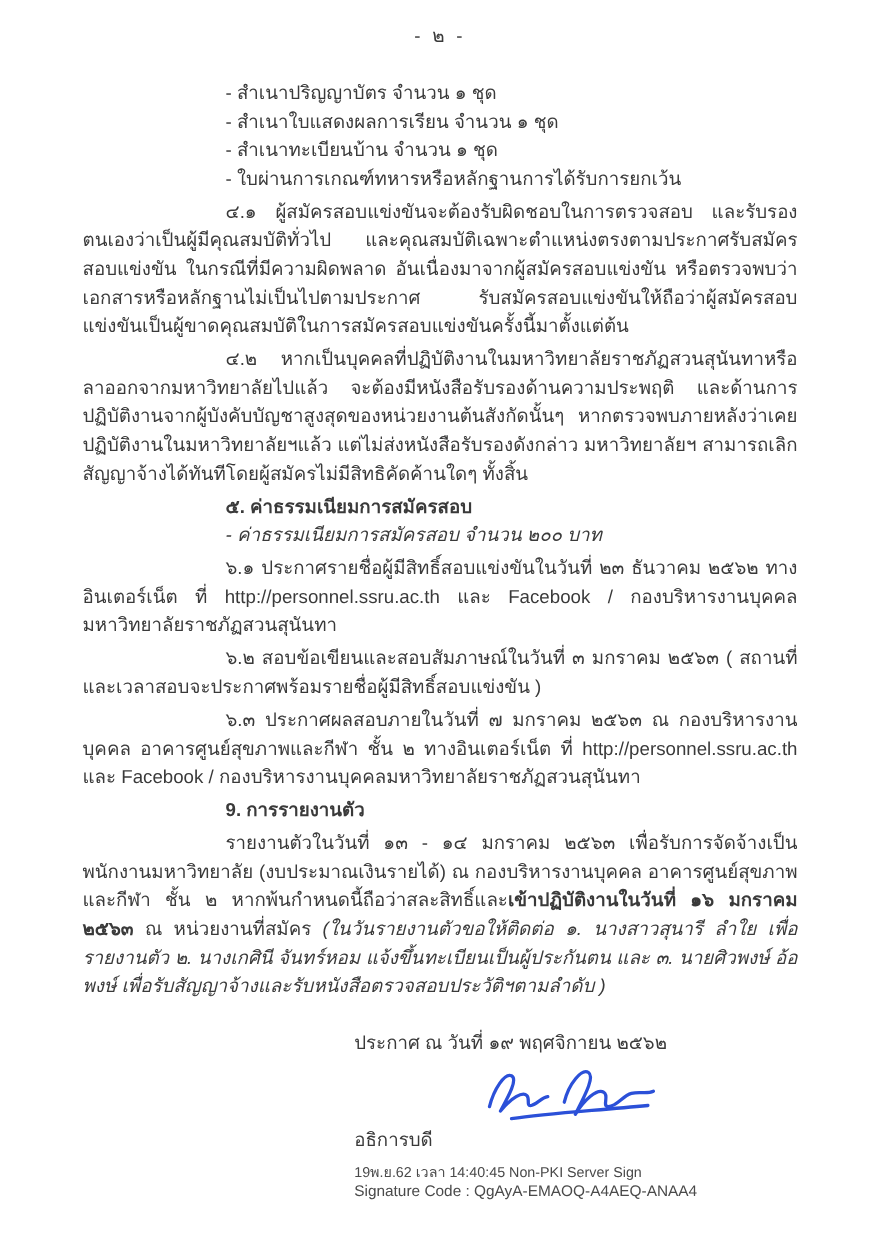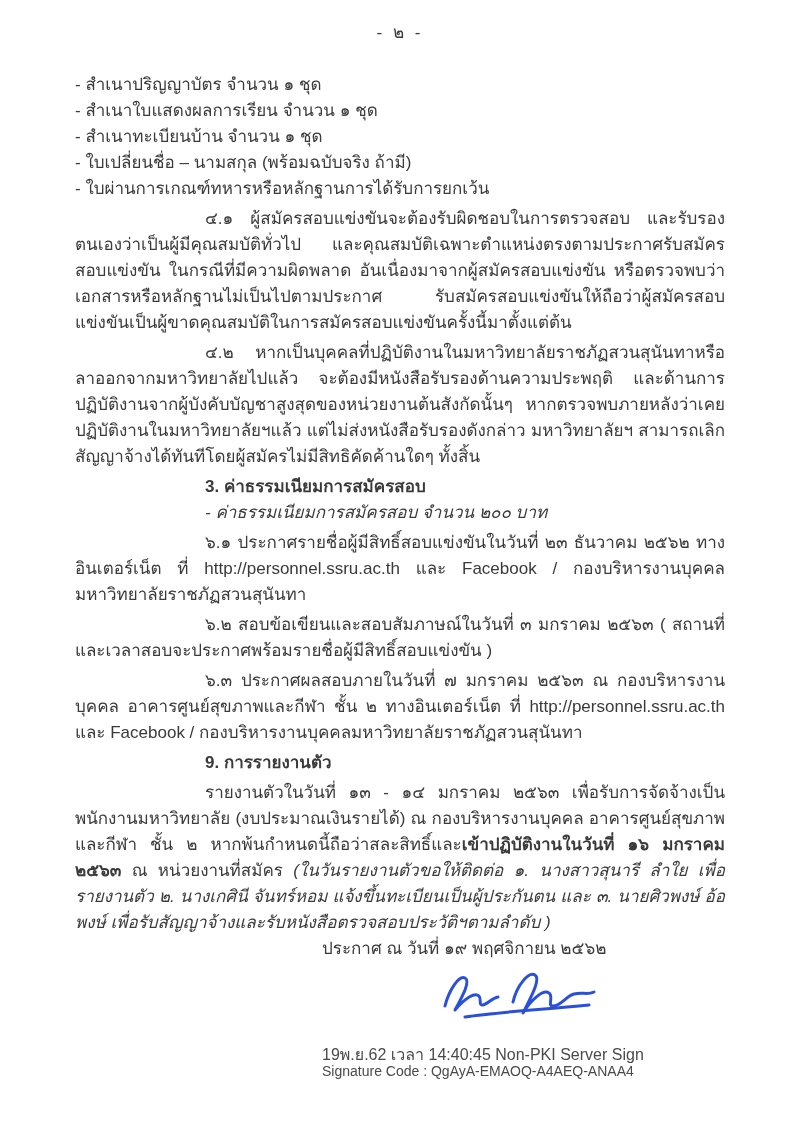--- a/index.html
+++ b/index.html
@@ -3,57 +3,56 @@
 <meta charset="utf-8">
 <style>
   html,body{margin:0;padding:0;background:#fff;}
   .page{
     width:800px;height:1131px;background:#ffffff;position:relative;overflow:hidden;
     font-family:"Liberation Sans","DejaVu Sans",sans-serif;
     font-size:17px;color:#3a3a3a;
   }
   .pageno{padding-top:20px;text-align:center;letter-spacing:3px;line-height:26px;}
   .content{margin:26px 75px 0 75px;line-height:26px;}
-  .list-line{line-height:26px;}
+  .list-line{margin-left:130px;line-height:26px;}
   .para{margin:4px 0 0 0;text-indent:130px;text-align:justify;}
   .heading{margin:4px 0 0 130px;font-weight:bold;}
   .plain-ind{margin:0 0 0 130px;font-style:italic;}
   .u{text-underline-offset:4px;}
   .b{font-weight:bold;}
   .i{font-style:italic;}
   .signoff{position:absolute;left:322px;top:936px;width:406px;text-align:left;line-height:26px;}
   .sig-svg{display:block;margin:6px auto 0 auto;}
   .sig-svg path{fill:none;stroke-width:3;stroke-linecap:round;stroke-linejoin:round;}
   .sig-name{margin-top:0px;}
   .sig-title{margin-top:0px;}
-  .meta{font-size:16px;line-height:17px;color:#4a4a4a;margin-top:22px;}
+  .meta{font-size:13px;line-height:17px;color:#4a4a4a;margin-top:7px;}
   .meta2{font-size:14px;line-height:17px;color:#4a4a4a;}
 </style>
 </head>
 <body>
 
 <div class="page">
 
   <div class="pageno">- ๒ -</div>
 
   <div class="content">
 
     <div>
       <div class="list-line">- สำเนาปริญญาบัตร จำนวน ๑ ชุด</div>
       <div class="list-line">- สำเนาใบแสดงผลการเรียน จำนวน ๑ ชุด</div>
       <div class="list-line">- สำเนาทะเบียนบ้าน จำนวน ๑ ชุด</div>
-      <div class="list-line">- ใบเปลี่ยนชื่อ – นามสกุล (พร้อมฉบับจริง ถ้ามี)</div>
       <div class="list-line">- ใบผ่านการเกณฑ์ทหารหรือหลักฐานการได้รับการยกเว้น</div>
     </div>
 
     <p class="para">๔.๑ ผู้สมัครสอบแข่งขันจะต้องรับผิดชอบในการตรวจสอบ และรับรองตนเองว่าเป็นผู้มีคุณสมบัติทั่วไป และคุณสมบัติเฉพาะตำแหน่งตรงตามประกาศรับสมัครสอบแข่งขัน ในกรณีที่มีความผิดพลาด อันเนื่องมาจากผู้สมัครสอบแข่งขัน หรือตรวจพบว่าเอกสารหรือหลักฐานไม่เป็นไปตามประกาศ รับสมัครสอบแข่งขันให้ถือว่าผู้สมัครสอบแข่งขันเป็นผู้ขาดคุณสมบัติในการสมัครสอบแข่งขันครั้งนี้มาตั้งแต่ต้น</p>
 
     <p class="para">๔.๒ หากเป็นบุคคลที่ปฏิบัติงานในมหาวิทยาลัยราชภัฏสวนสุนันทาหรือลาออกจากมหาวิทยาลัยไปแล้ว จะต้องมีหนังสือรับรองด้านความประพฤติ และด้านการปฏิบัติงานจากผู้บังคับบัญชาสูงสุดของหน่วยงานต้นสังกัดนั้นๆ หากตรวจพบภายหลังว่าเคยปฏิบัติงานในมหาวิทยาลัยฯแล้ว แต่ไม่ส่งหนังสือรับรองดังกล่าว มหาวิทยาลัยฯ สามารถเลิกสัญญาจ้างได้ทันทีโดยผู้สมัครไม่มีสิทธิคัดค้านใดๆ ทั้งสิ้น</p>
 
-    <p class="heading">3. ค่าธรรมเนียมการสมัครสอบ</p>
+    <p class="heading">๕. ค่าธรรมเนียมการสมัครสอบ</p>
     <div class="plain-ind">- ค่าธรรมเนียมการสมัครสอบ จำนวน ๒๐๐ บาท</div>
 
 
     <p class="para"><span>๖.๑ </span><span class="u">ประกาศรายชื่อผู้มีสิทธิ์สอบแข่งขันในวันที่ ๒๓ ธันวาคม ๒๕๖๒</span><span> ทางอินเตอร์เน็ต ที่ http://personnel.ssru.ac.th และ Facebook / กองบริหารงานบุคคลมหาวิทยาลัยราชภัฏสวนสุนันทา</span></p>
 
     <p class="para"><span>๖.๒ </span><span class="u">สอบข้อเขียนและสอบสัมภาษณ์ในวันที่ ๓ มกราคม ๒๕๖๓</span><span> ( สถานที่และเวลาสอบจะประกาศพร้อมรายชื่อผู้มีสิทธิ์สอบแข่งขัน )</span></p>
 
     <p class="para"><span>๖.๓ </span><span class="u">ประกาศผลสอบภายในวันที่ ๗ มกราคม ๒๕๖๓</span><span> ณ กองบริหารงานบุคคล อาคารศูนย์สุขภาพและกีฬา ชั้น ๒ ทางอินเตอร์เน็ต ที่ http://personnel.ssru.ac.th และ Facebook / กองบริหารงานบุคคลมหาวิทยาลัยราชภัฏสวนสุนันทา</span></p>
 
     <p class="heading">9. การรายงานตัว</p>
@@ -64,17 +63,18 @@
 
   <div class="signoff">
     <div>ประกาศ ณ วันที่ ๑๙ พฤศจิกายน ๒๕๖๒</div>
 
     <svg class="sig-svg" width="180" height="56" viewBox="0 0 180 56">
       <path d="M10 38 C14 22 24 7 30 10 C36 13 27 29 20 42 C30 30 40 24 44 28 C47 31 43 38 48 37 C53 36 57 30 63 29" stroke="#2b50d8"></path>
       <path d="M78 34 C82 17 94 3 100 7 C106 11 96 29 88 45 C96 32 108 21 114 25 C119 28 112 38 118 38 C126 38 131 28 139 26 C147 24 153 27 159 24" stroke="#2b50d8"></path>
       <path d="M30 49 C62 44 102 42 154 37" stroke="#2b50d8"></path>
     </svg>
 
+    <div class="sig-title">อธิการบดี</div>
     <div class="meta">19พ.ย.62 เวลา 14:40:45 Non-PKI Server Sign</div>
     <div class="meta2">Signature Code : QgAyA-EMAOQ-A4AEQ-ANAA4</div>
   </div>
 
 </div>
 
 </body></html>

